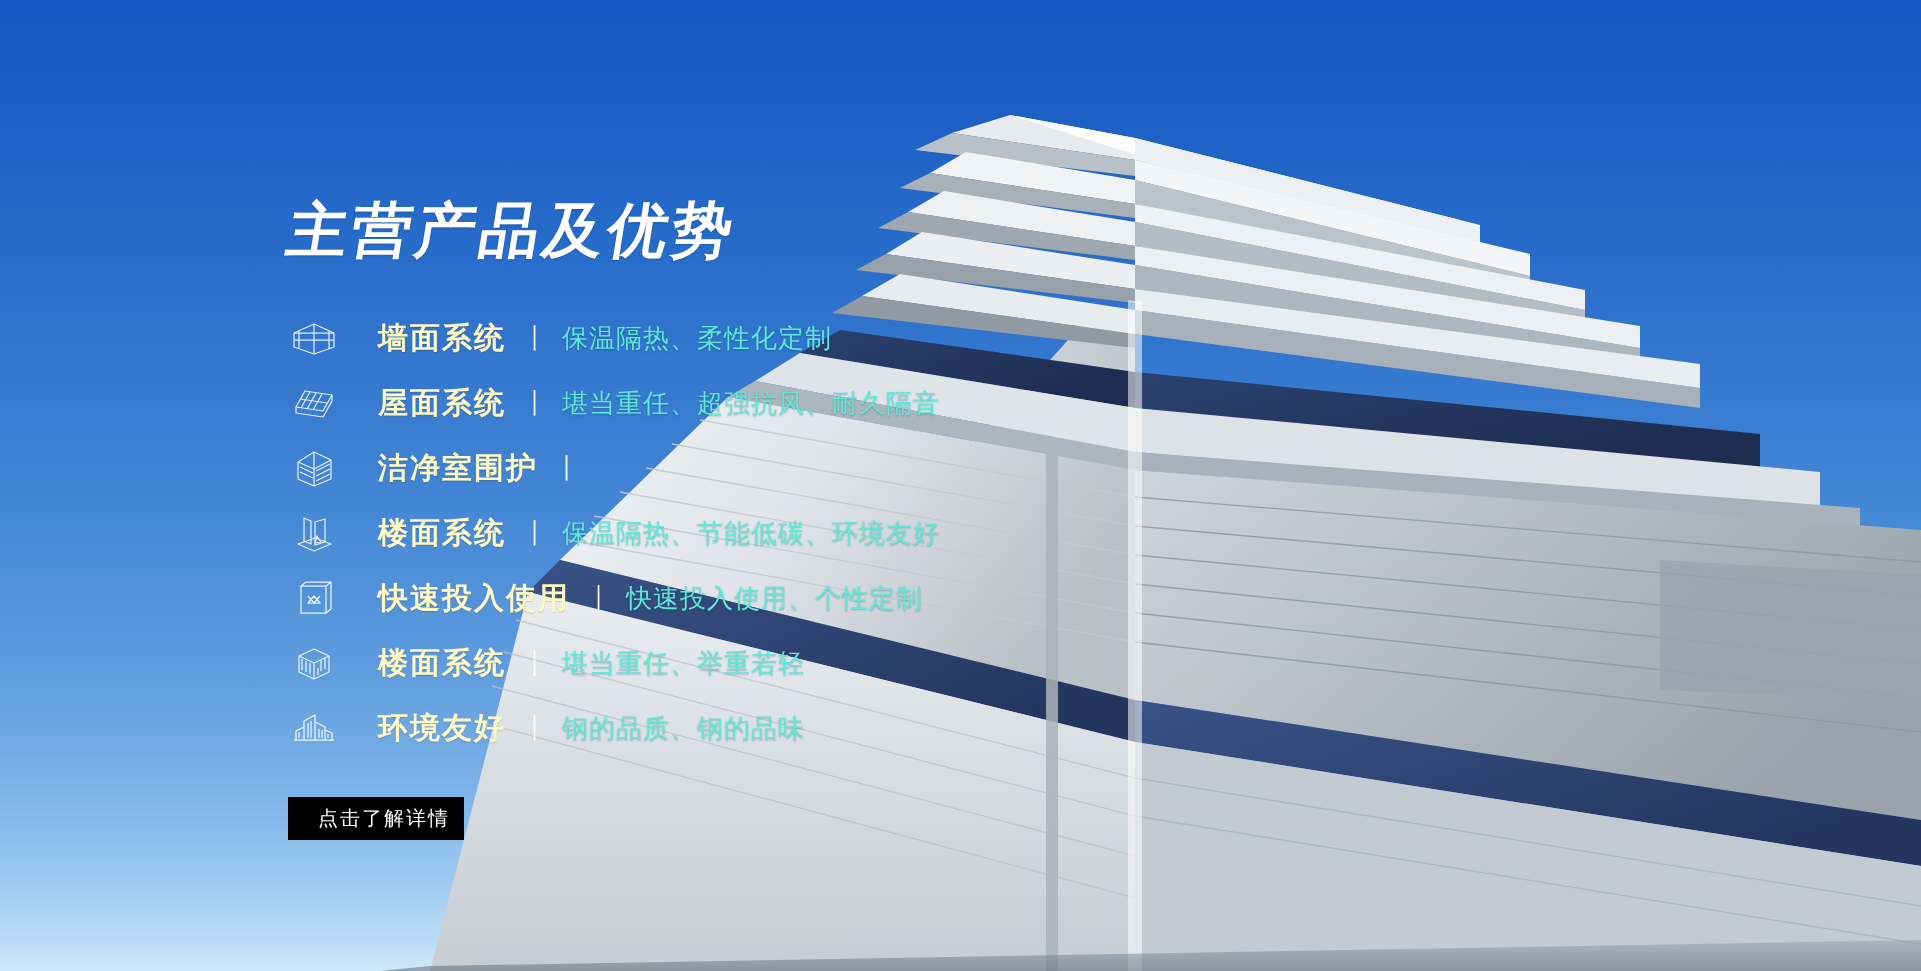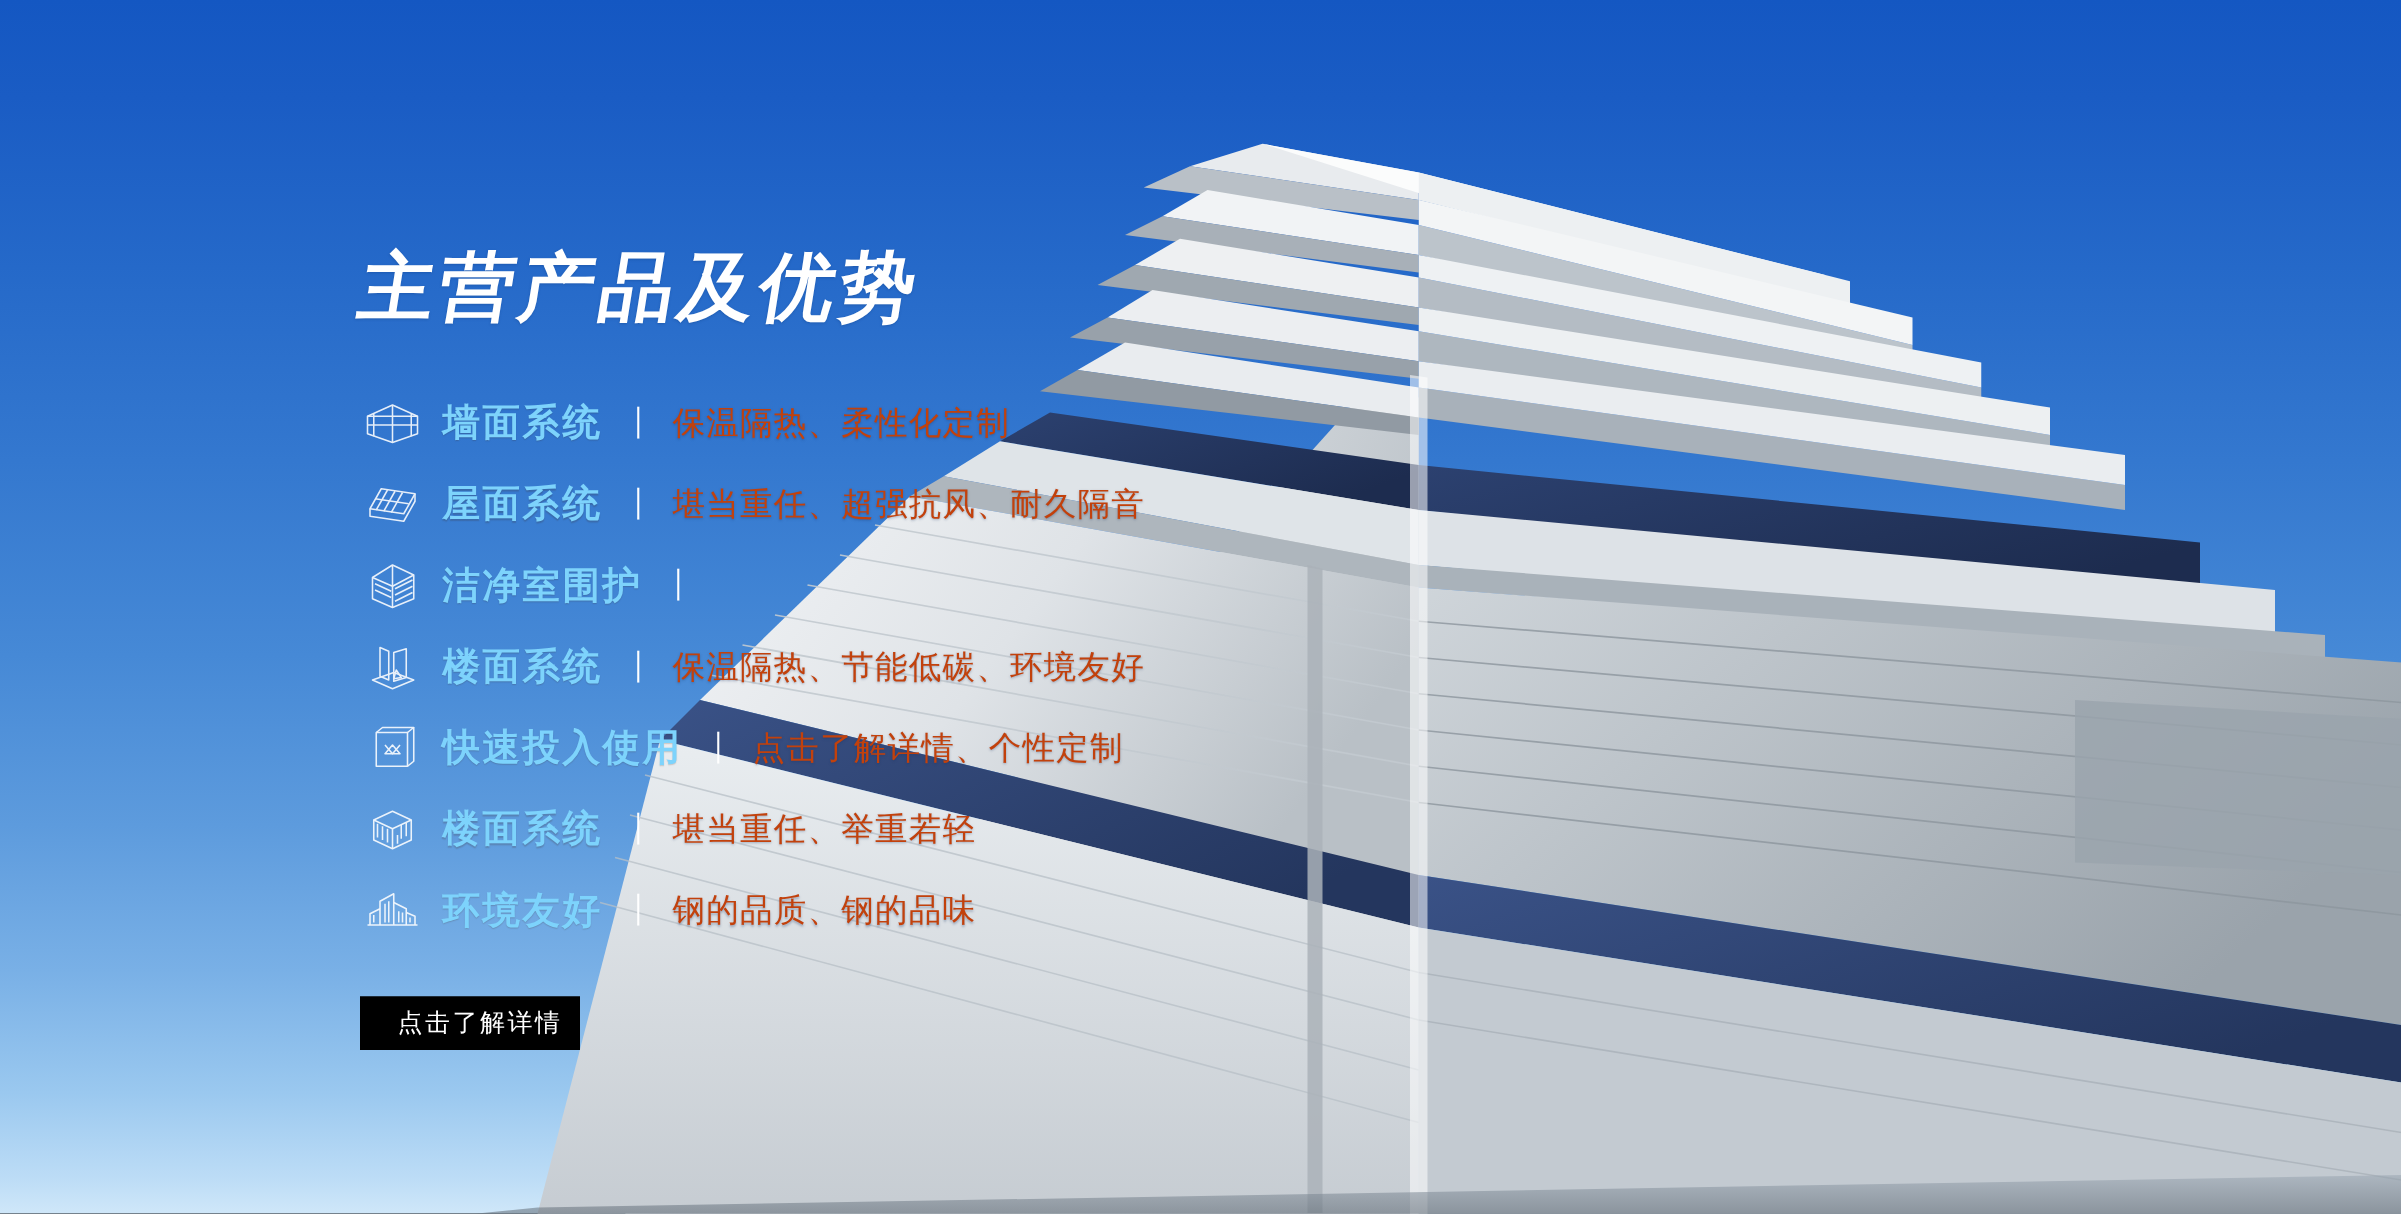--- a/index.html
+++ b/index.html
@@ -77,39 +77,40 @@
     flex: 0 0 52px;
     display: flex;
     align-items: center;
     justify-content: center;
     margin-right: 14px;
     opacity: .95;
   }
   .row-icon svg { display: block; }
 
   .row-title {
-    color: #7dd3fc;
+    color: #fef9c3;
     font-size: 30px;
     font-weight: bold;
     letter-spacing: 2px;
     font-family: "DejaVu Sans", "Liberation Sans", sans-serif;
     text-shadow: 0 1px 1px rgba(60,30,0,.18);
+    margin-left: 24px;
   }
 
   .row-sep {
     color: #ffffff;
     font-size: 26px;
     font-weight: bold;
     margin: 0 14px 0 16px;
     transform: scaleX(.55);
     display: inline-block;
   }
 
   .row-desc {
-    color: #c2410c;
+    color: #5eead4;
     font-size: 26px;
     letter-spacing: 1px;
     font-family: "DejaVu Sans", "Liberation Sans", sans-serif;
     text-shadow: 0 1px 2px rgba(20,50,100,.35);
   }
 
   .cta {
     display: inline-block;
     margin-top: 36px;
     margin-left: 0px;
@@ -331,21 +332,21 @@
           <svg width="44" height="40" viewBox="0 0 44 40" fill="none" stroke="#ffffff" stroke-width="1.25" stroke-linejoin="round" opacity=".92">
             <path d="M9 7 L34 7 L34 34 L9 34 Z"></path>
             <path d="M9 7 L14 3 L39 3 L34 7"></path>
             <path d="M34 34 L39 30 L39 3"></path>
             <path d="M16 24 L22 17 L28 24 Z"></path>
             <path d="M16 17 L22 24 L28 17"></path>
           </svg>
         </span>
         <span class="row-title">快速投入使用</span>
         <span class="row-sep">丨</span>
-        <span class="row-desc">点击了解详情、个性定制</span>
+        <span class="row-desc">快速投入使用、个性定制</span>
       </div>
 
       <div class="row">
         <span class="row-icon">
           <svg width="46" height="40" viewBox="0 0 46 40" fill="none" stroke="#ffffff" stroke-width="1.25" stroke-linejoin="round" opacity=".92">
             <path d="M8 12 L23 5 L38 12 L38 28 L23 35 L8 28 Z"></path>
             <path d="M8 12 L23 19 L38 12"></path>
             <path d="M23 19 L23 35"></path>
             <path d="M11 15 L11 26"></path>
             <path d="M15 17 L15 28"></path>

